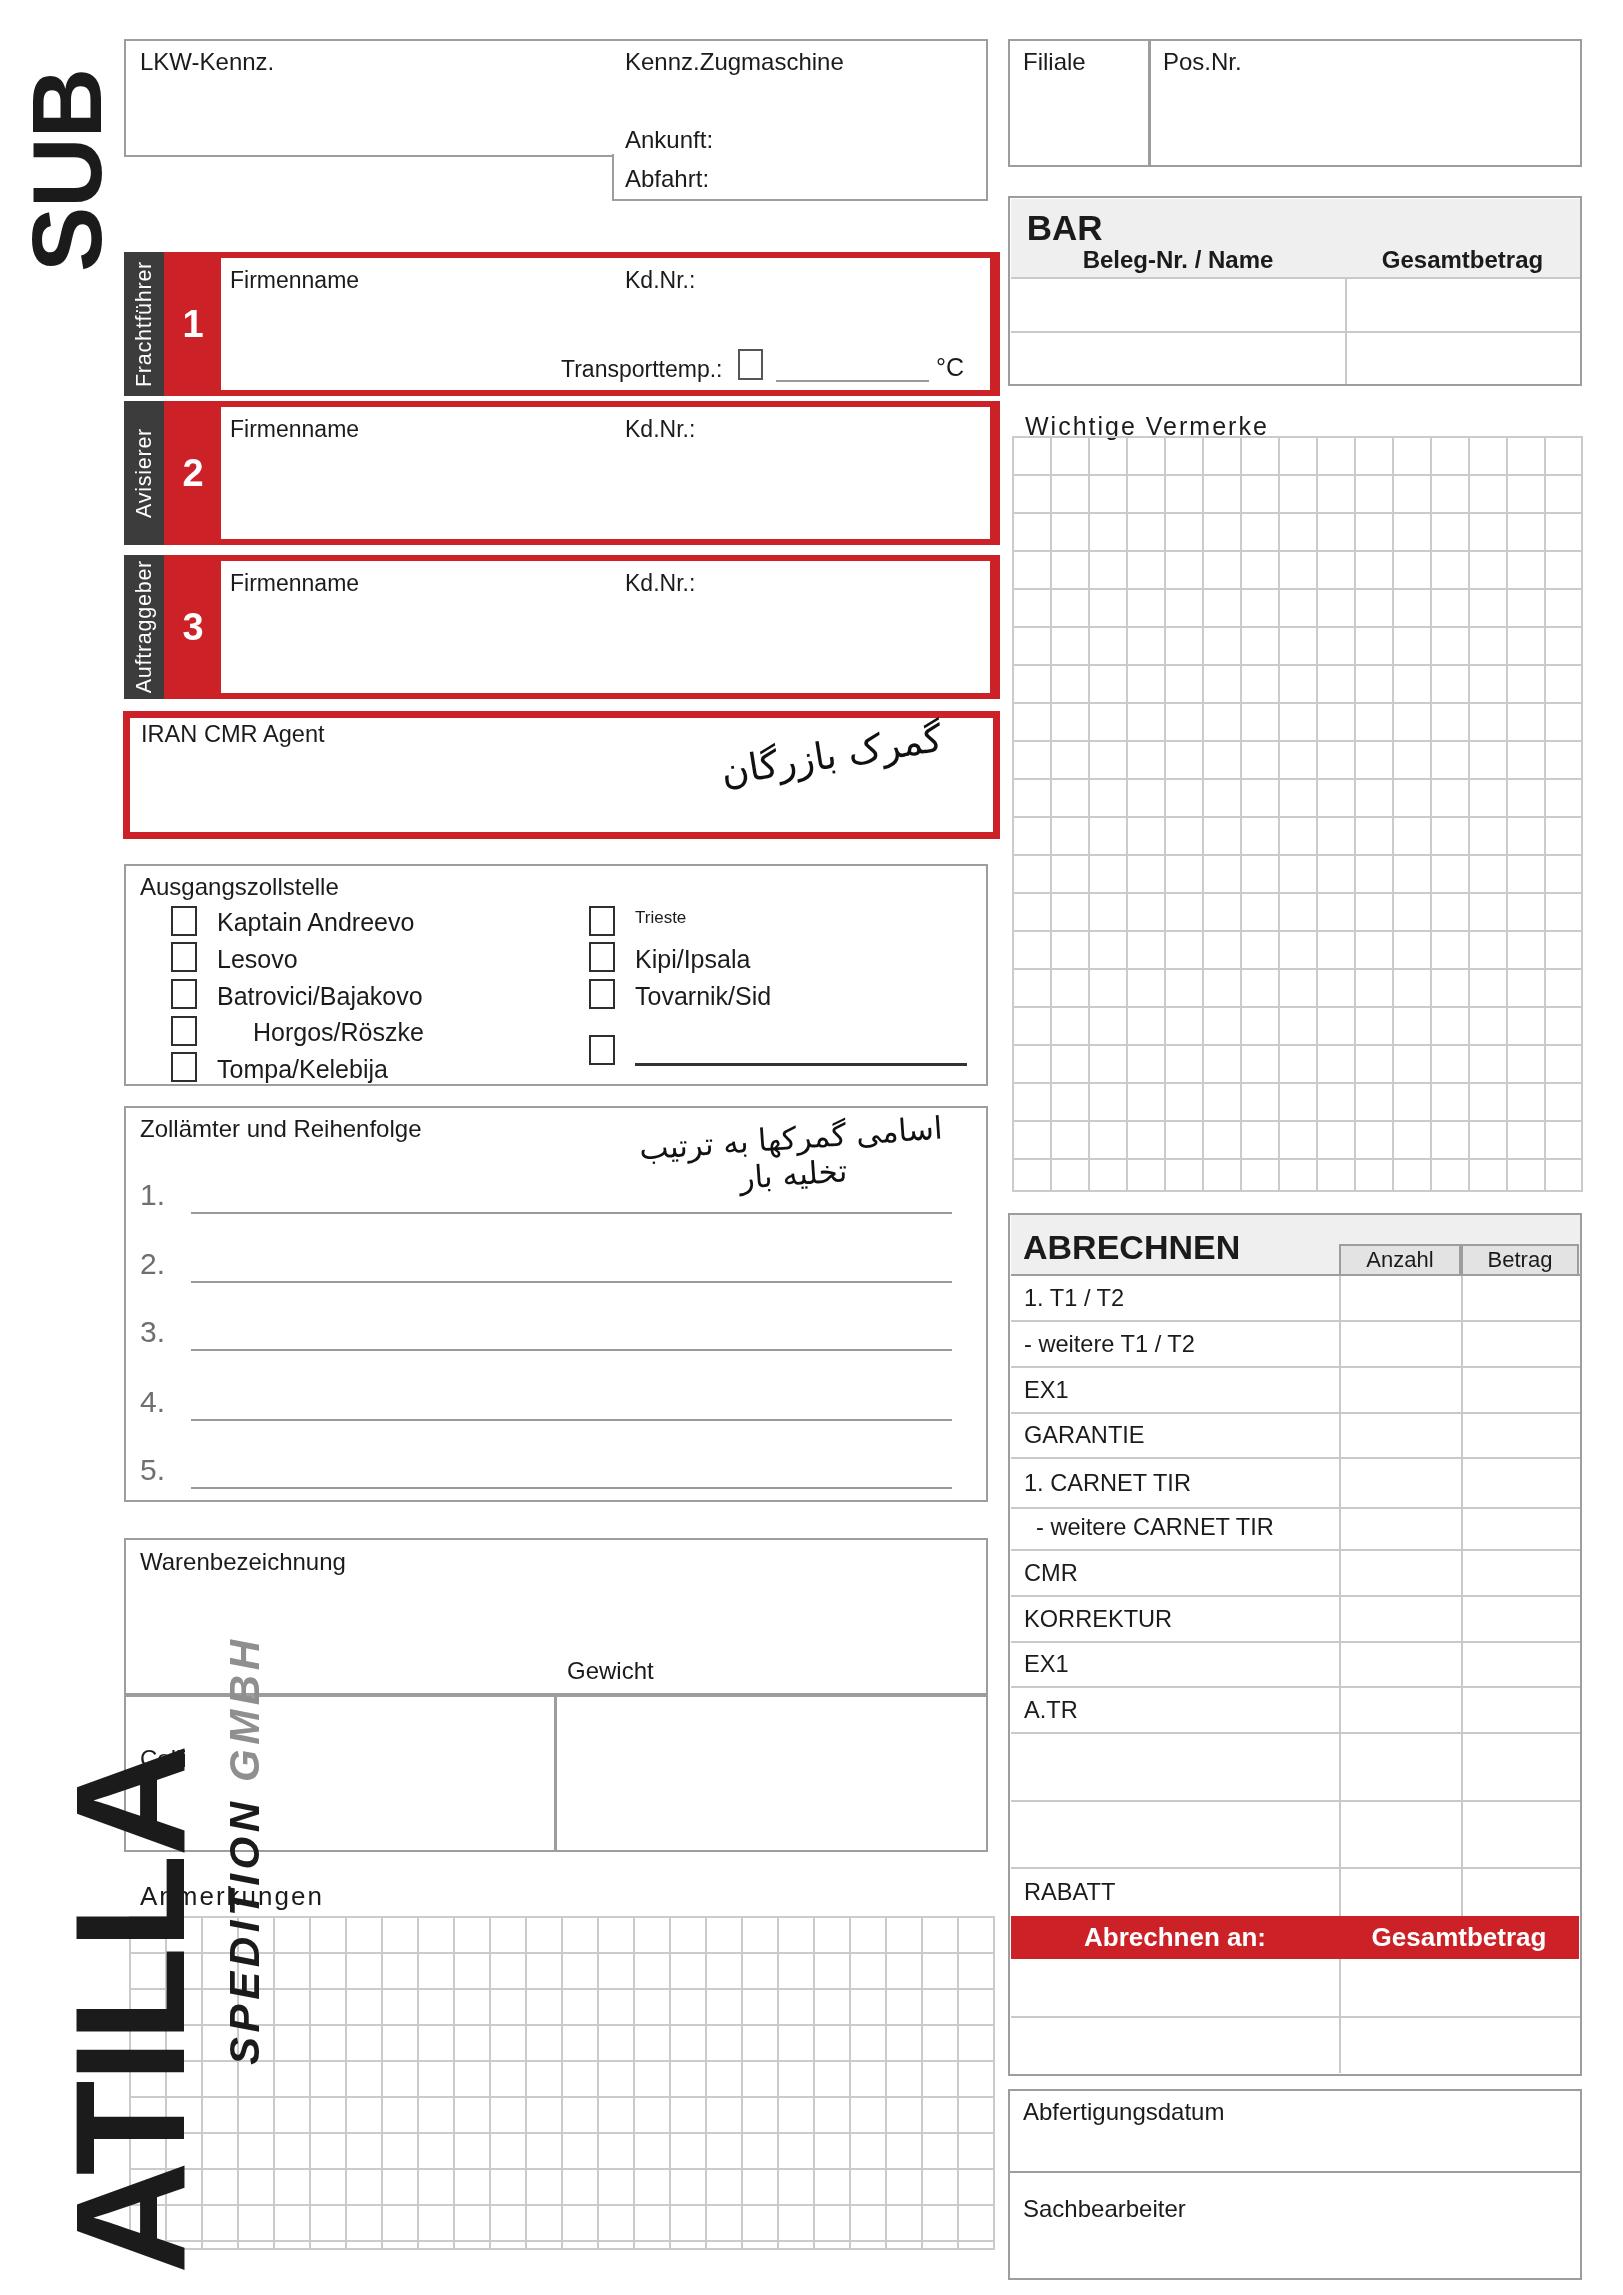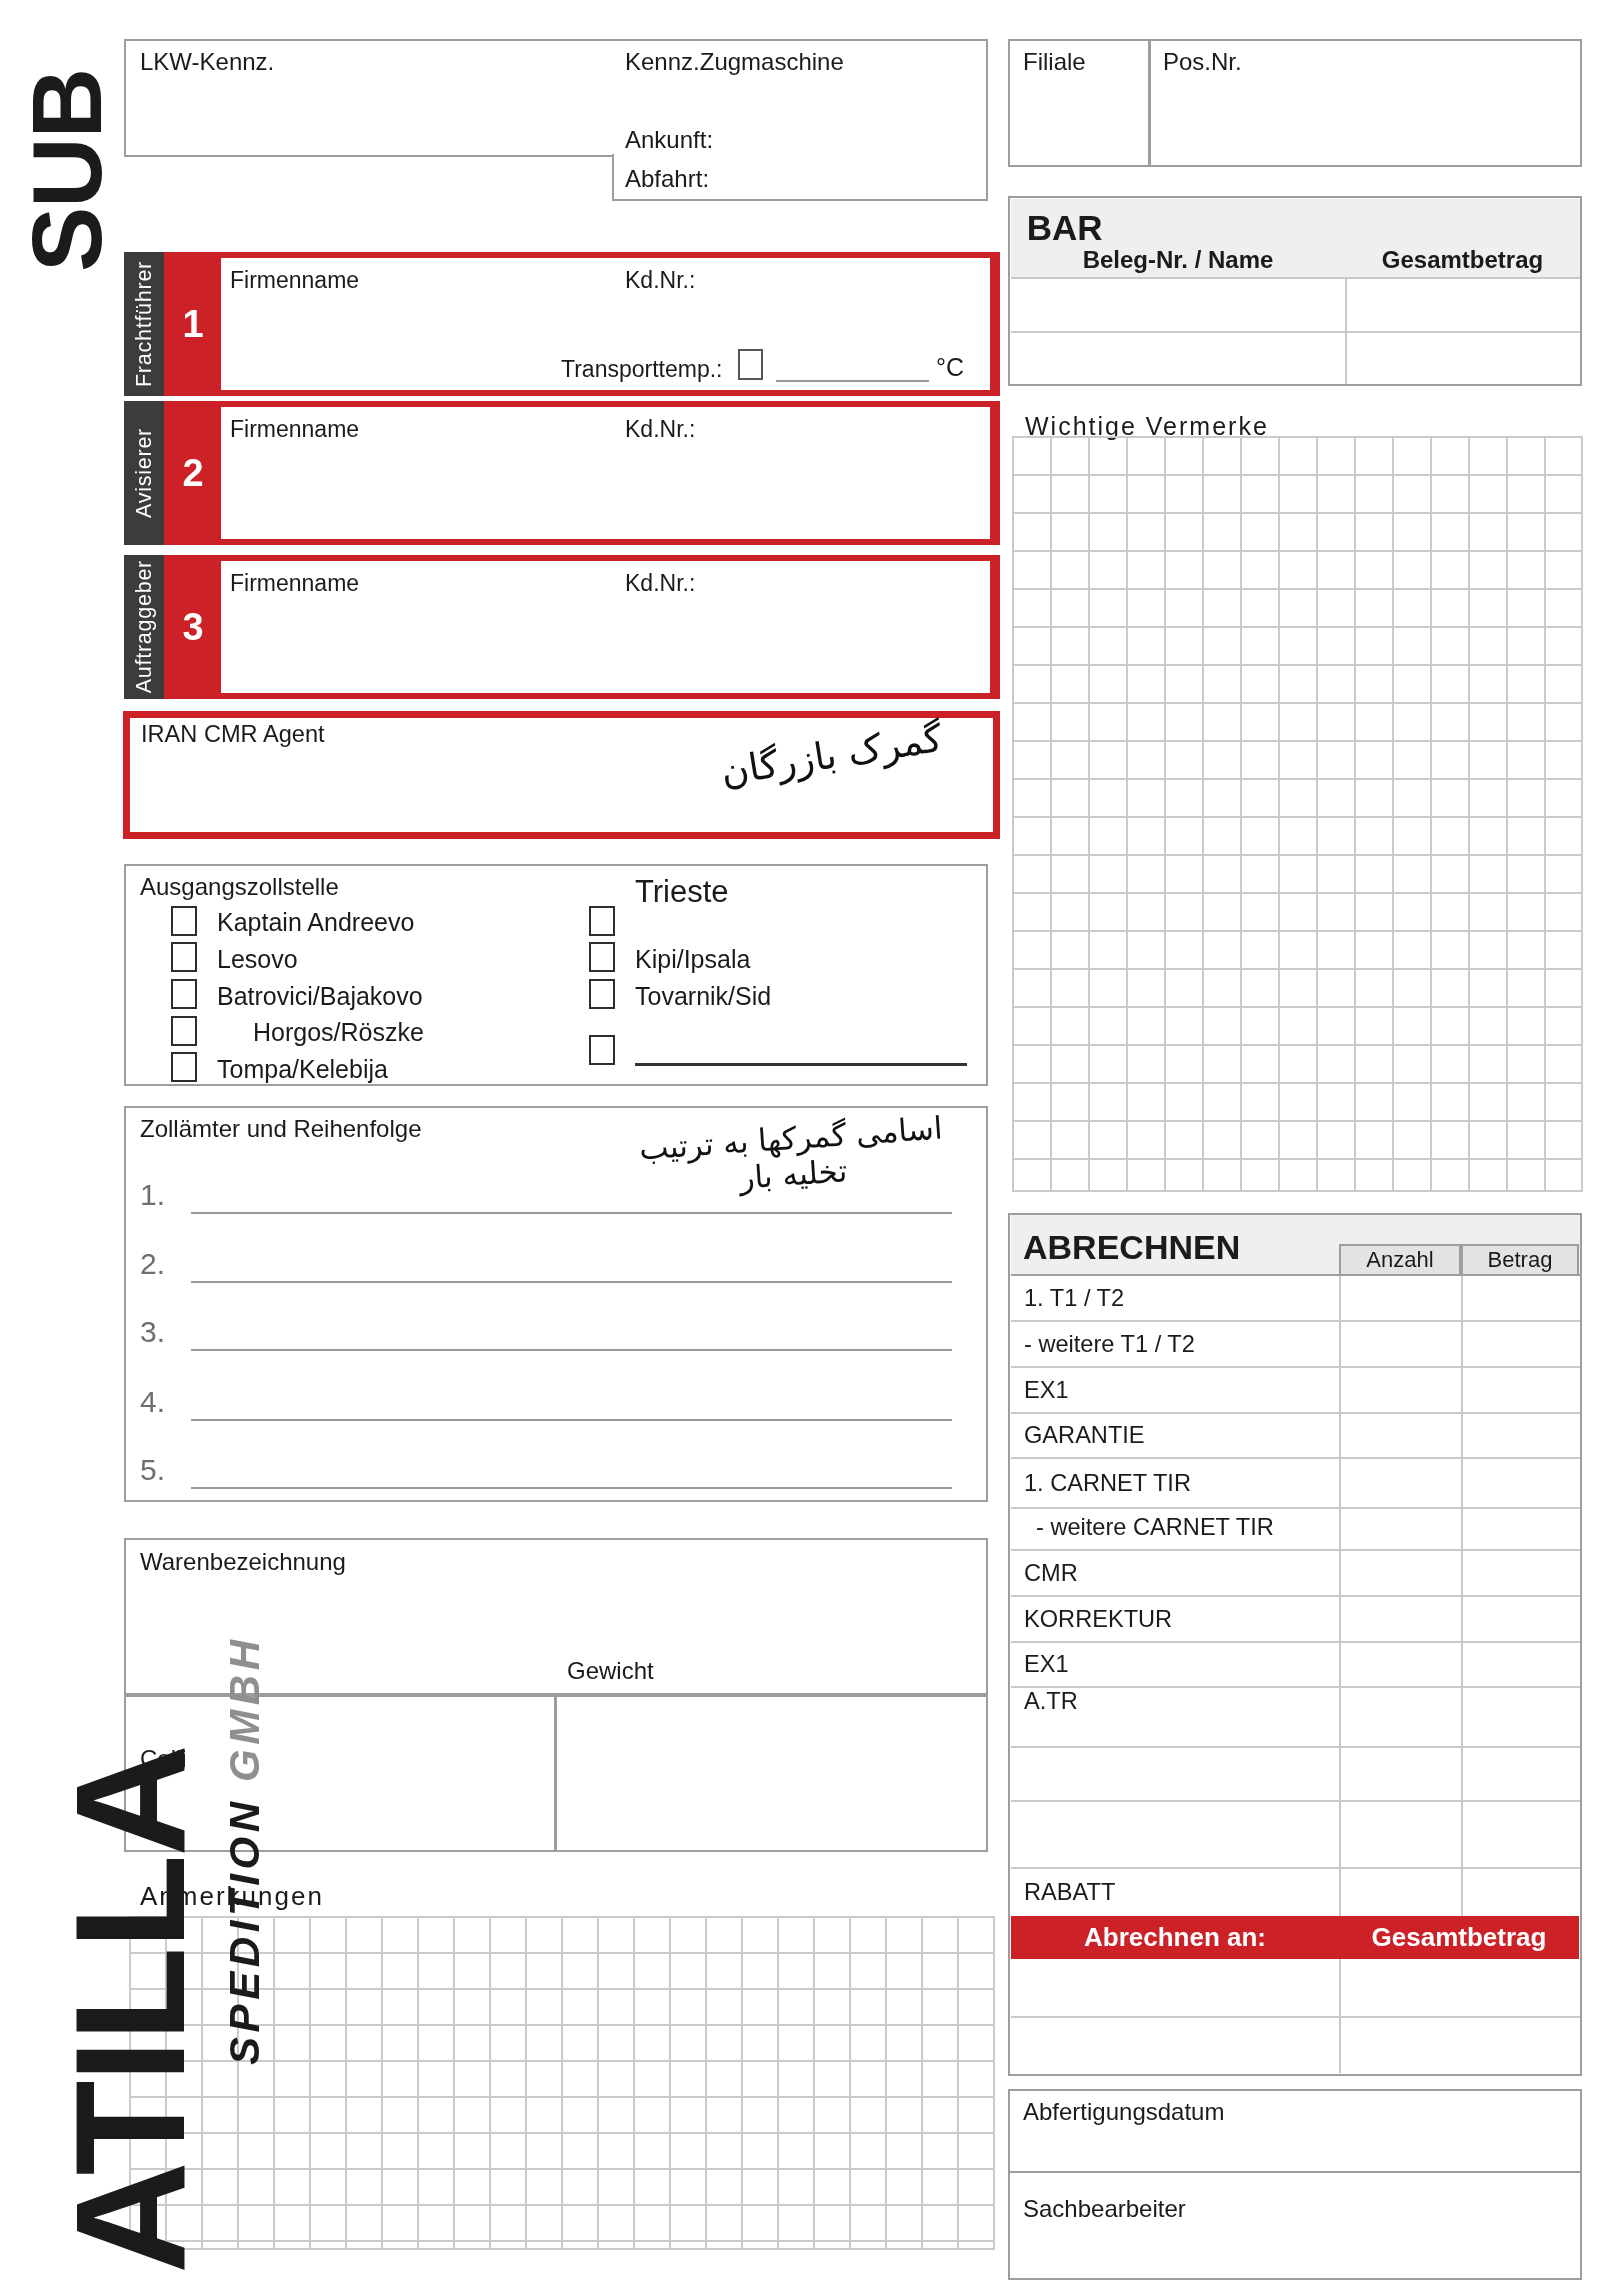--- a/index.html
+++ b/index.html
@@ -97,21 +97,21 @@
 <div class="lbl" style="left:217px;top:908px;font-size:25px;">Kaptain Andreevo</div>
 <div class="cb" style="left:171px;top:942px;"></div>
 <div class="lbl" style="left:217px;top:945px;font-size:25px;">Lesovo</div>
 <div class="cb" style="left:171px;top:979px;"></div>
 <div class="lbl" style="left:217px;top:982px;font-size:25px;">Batrovici/Bajakovo</div>
 <div class="cb" style="left:171px;top:1016px;"></div>
 <div class="lbl" style="left:217px;top:1018px;font-size:25px;margin-left:36px;">Horgos/Röszke</div>
 <div class="cb" style="left:171px;top:1052px;"></div>
 <div class="lbl" style="left:217px;top:1055px;font-size:25px;">Tompa/Kelebija</div>
 <div class="cb" style="left:589px;top:906px;"></div>
-<div class="lbl" style="left:635px;top:874px;font-size:31px;">Trieste</div>
+<div class="lbl" style="left:635px;top:908px;font-size:17px;">Trieste</div>
 <div class="cb" style="left:589px;top:942px;"></div>
 <div class="lbl" style="left:635px;top:945px;font-size:25px;">Kipi/Ipsala</div>
 <div class="cb" style="left:589px;top:979px;"></div>
 <div class="lbl" style="left:635px;top:982px;font-size:25px;">Tovarnik/Sid</div>
 <div class="cb" style="left:589px;top:1035px;"></div>
 <div class="abs" style="left:635px;top:1063px;width:332px;height:2.6px;background:#333;"></div>
 
 <div class="box" style="left:124px;top:1106px;width:864px;height:396px;"></div>
 <div class="lbl" style="left:140px;top:1115px;">Zollämter und Reihenfolge</div>
 <div class="hand" style="left:609px;top:1120px;width:366px;font-size:31px;transform:rotate(-4deg);text-align:center;">اسامی گمرکها به ترتیب تخلیه بار</div>
@@ -167,21 +167,21 @@
   </div>
 <div class="abs rowline" style="left:1011px;top:1551px;width:569px;height:46px;display:flex;align-items:center;">
     <span style="margin-left:13px;font-size:23.6px;">CMR</span>
   </div>
 <div class="abs rowline" style="left:1011px;top:1597px;width:569px;height:46px;display:flex;align-items:center;">
     <span style="margin-left:13px;font-size:23.6px;">KORREKTUR</span>
   </div>
 <div class="abs rowline" style="left:1011px;top:1642px;width:569px;height:46px;display:flex;align-items:center;">
     <span style="margin-left:13px;font-size:23.6px;">EX1</span>
   </div>
-<div class="abs rowline" style="left:1011px;top:1688px;width:569px;height:60px;display:flex;align-items:flex-start;">
+<div class="abs rowline" style="left:1011px;top:1688px;width:569px;height:46px;display:flex;align-items:center;">
     <span style="margin-left:13px;font-size:23.6px;">A.TR</span>
   </div>
 <div class="abs rowline" style="left:1011px;top:1734px;width:569px;height:68px;"></div>
 <div class="abs rowline" style="left:1011px;top:1802px;width:569px;height:67px;"></div>
 <div class="abs" style="left:1011px;top:1869px;width:569px;height:47px;display:flex;align-items:center;">
     <span style="margin-left:13px;font-size:23.6px;">RABATT</span>
   </div>
 <div class="abs" style="left:1339px;top:1276px;width:2px;height:640px;background:#c9c9c9;"></div>
 <div class="abs" style="left:1461px;top:1276px;width:2px;height:640px;background:#c9c9c9;"></div>
 

